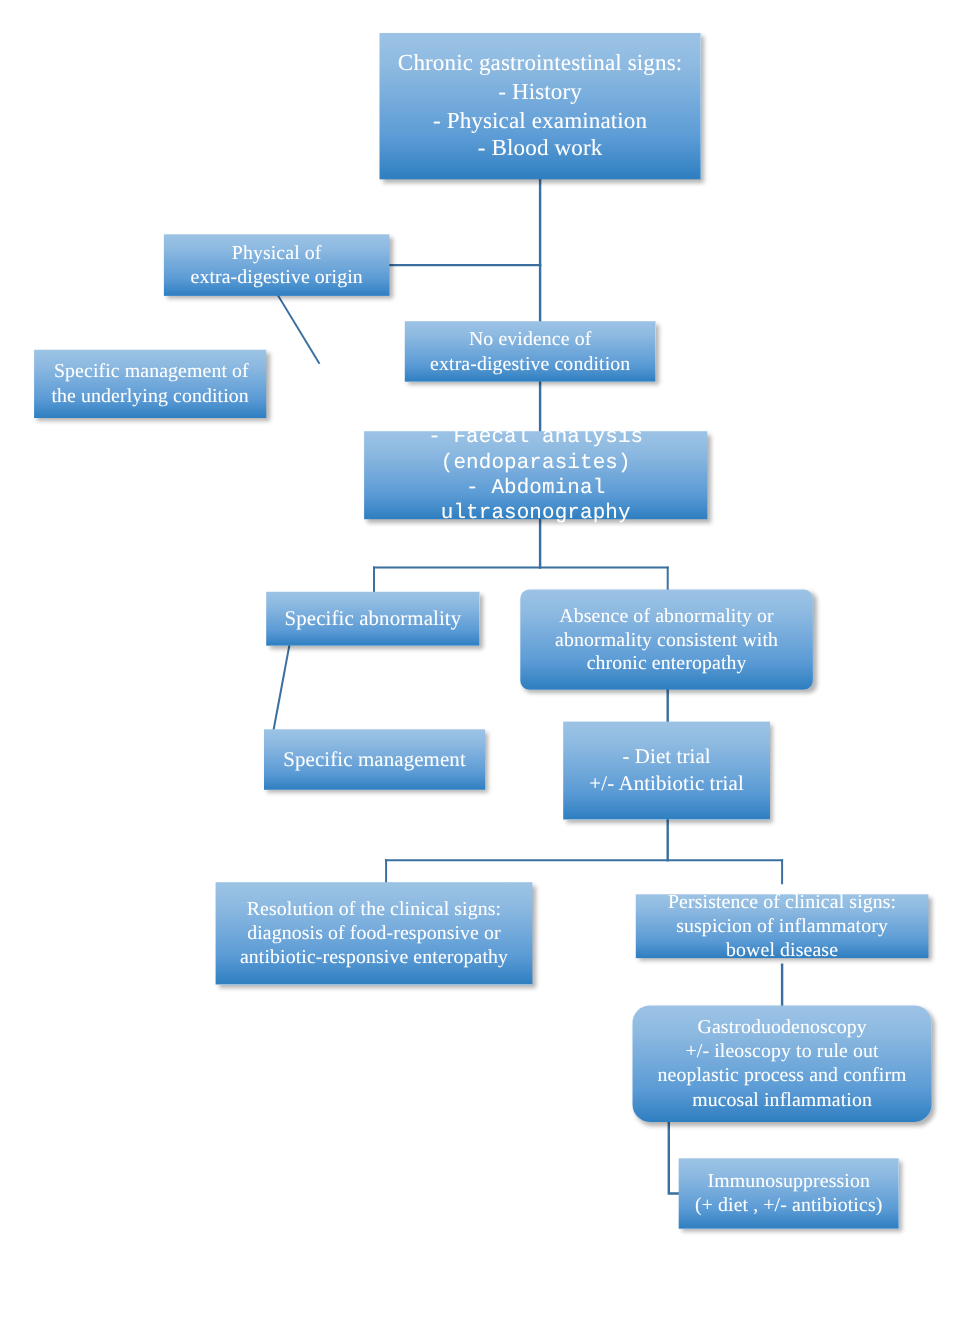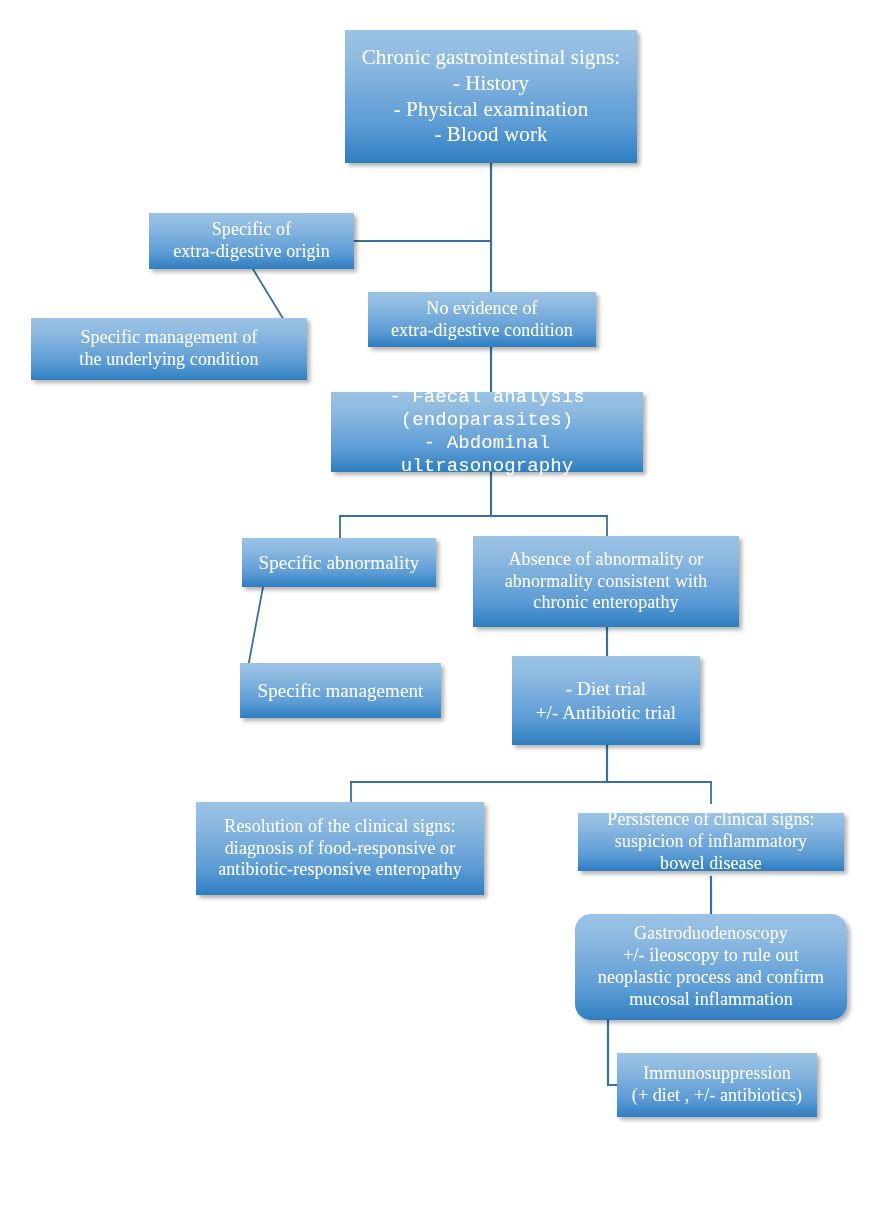--- a/index.html
+++ b/index.html
@@ -84,25 +84,25 @@
   </svg>
 
   <div class="node" style="left: 345px; top: 30px; width: 292px; height: 133px; font-size: 21px;">
     <span class="txt">Chronic gastrointestinal signs:
 - History
 - Physical examination
 - Blood work</span>
   </div>
 
   <div class="node" style="left: 149px; top: 213px; width: 205px; height: 56px; font-size: 18px;">
-    <span class="txt">Specific of
+    <span class="txt">Physical of
 extra-digestive origin</span>
   </div>
 
-  <div class="node" style="left: 31px; top: 318px; width: 276px; height: 62px; font-size: 18px;">
+  <div class="node" style="left: 31px; top: 318px; width: 211px; height: 62px; font-size: 18px; text-align: right;">
     <span class="txt">Specific management of
 the underlying condition</span>
   </div>
 
   <div class="node" style="left: 368px; top: 292px; width: 228px; height: 55px; font-size: 18px;">
     <span class="txt">No evidence of
 extra-digestive condition</span>
   </div>
 
   <div class="node" style="left: 331px; top: 392px; width: 312px; height: 80px; font-size: 19px; font-family: Liberation Mono, monospace;">
@@ -111,21 +111,21 @@
   </div>
 
   <div class="node" style="left: 242px; top: 538px; width: 194px; height: 49px; font-size: 19px;">
     <span class="txt">Specific abnormality</span>
   </div>
 
   <div class="node" style="left: 240px; top: 663px; width: 201px; height: 55px; font-size: 19px;">
     <span class="txt">Specific management</span>
   </div>
 
-  <div class="node" style="left: 473px; top: 536px; width: 266px; height: 91px; font-size: 18px;">
+  <div class="node" style="left: 473px; top: 536px; width: 266px; height: 91px; font-size: 18px; border-radius: 8px;">
     <span class="txt">Absence of abnormality or
 abnormality consistent with
 chronic enteropathy</span>
   </div>
 
   <div class="node" style="left: 512px; top: 656px; width: 188px; height: 89px; font-size: 19px;">
     <span class="txt">- Diet trial
 +/- Antibiotic trial</span>
   </div>
 

